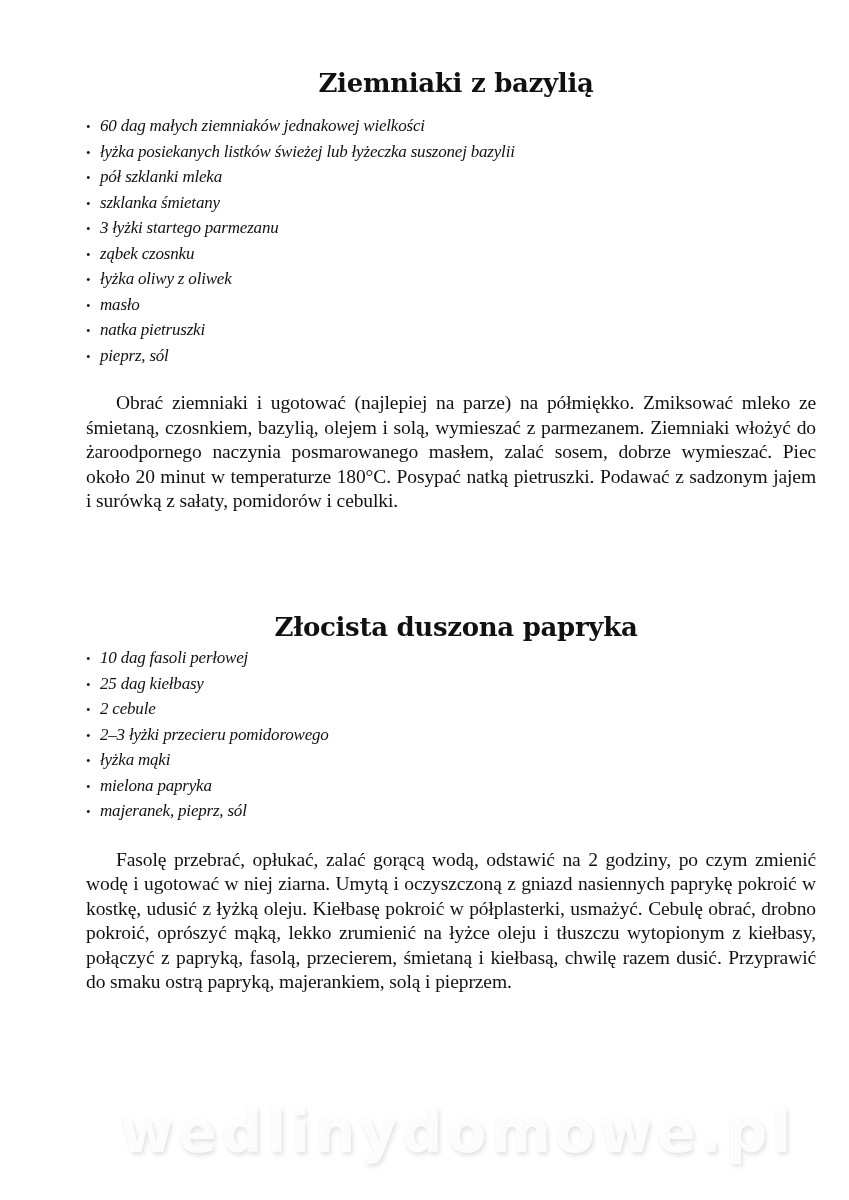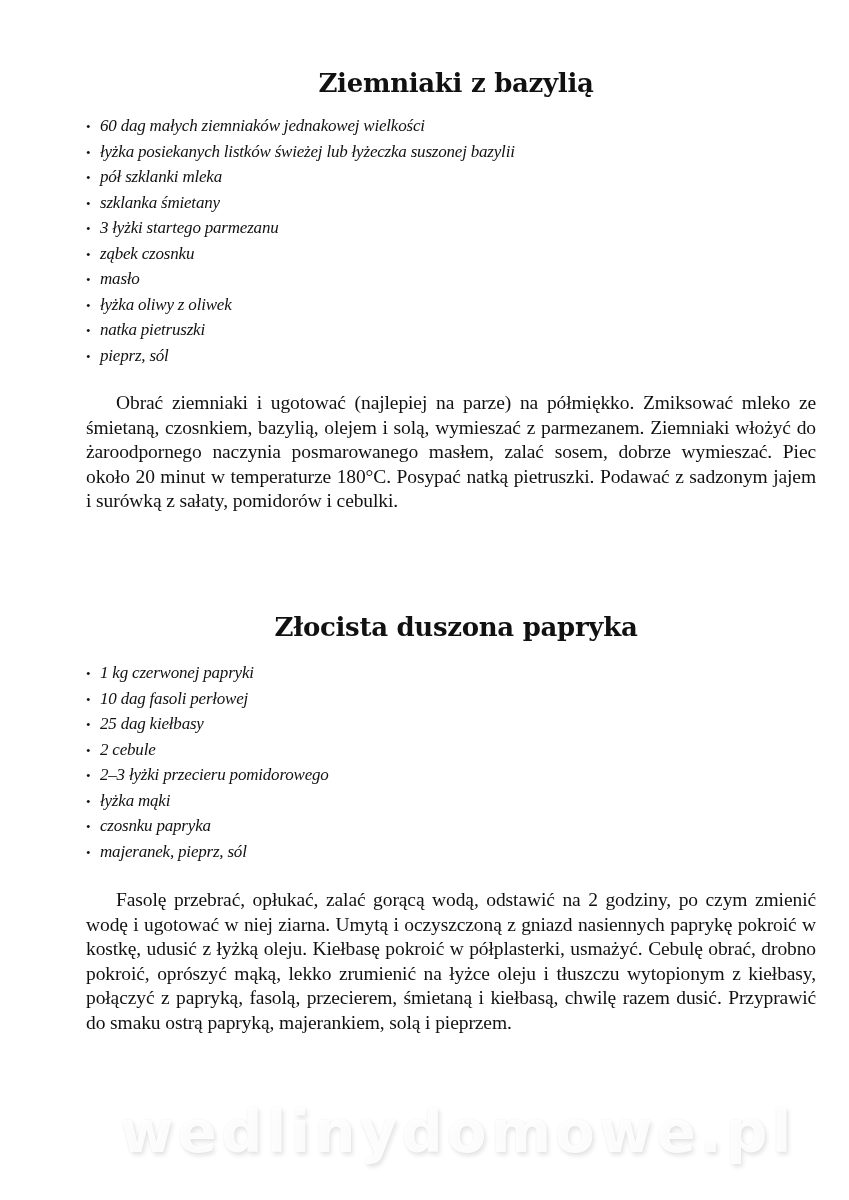--- a/index.html
+++ b/index.html
@@ -32,21 +32,21 @@
       text-align: center;
       font-family: "DejaVu Serif", "Liberation Serif", serif;
       font-weight: bold;
       font-size: 26px;
       line-height: 34px;
       margin: 0;
       letter-spacing: -0.3px;
       padding-left: 10px;
     }
     .recipe-1 .recipe-title { margin-bottom: 14px; }
-    .recipe-2 .recipe-title { margin-bottom: 17px; }
+    .recipe-2 .recipe-title { margin-bottom: 2px; }
     .ingredients {
       list-style: none;
       margin: 0;
       padding: 0;
     }
     .ingredients li {
       font-family: Liberation Serif, serif;
       font-style: italic;
       font-size: 17px;
       line-height: 24.5px;
@@ -92,37 +92,36 @@
 
   <section class="recipe recipe-1">
     <h2 class="recipe-title">Ziemniaki z bazylią</h2>
     <ul class="ingredients">
       <li><span class="bullet">•</span><span>60 dag małych ziemniaków jednakowej wielkości</span></li>
       <li><span class="bullet">•</span><span>łyżka posiekanych listków świeżej lub łyżeczka suszonej bazylii</span></li>
       <li><span class="bullet">•</span><span>pół szklanki mleka</span></li>
       <li><span class="bullet">•</span><span>szklanka śmietany</span></li>
       <li><span class="bullet">•</span><span>3 łyżki startego parmezanu</span></li>
       <li><span class="bullet">•</span><span>ząbek czosnku</span></li>
+      <li><span class="bullet">•</span><span>łyżka oliwy z oliwek</span></li>
       <li><span class="bullet">•</span><span>masło</span></li>
-      <li><span class="bullet">•</span><span>łyżka oliwy z oliwek</span></li>
       <li><span class="bullet">•</span><span>natka pietruszki</span></li>
       <li><span class="bullet">•</span><span>pieprz, sól</span></li>
     </ul>
     <p class="method">Obrać ziemniaki i ugotować (najlepiej na parze) na półmiękko. Zmiksować mleko ze śmietaną, czosnkiem, bazylią, olejem i solą, wymieszać z parmezanem. Ziemniaki włożyć do żaroodpornego naczynia posmarowanego masłem, zalać sosem, dobrze wymieszać. Piec około 20 minut w temperaturze 180°C. Posypać natką pietruszki. Podawać z sadzonym jajem i surówką z sałaty, pomidorów i cebulki.</p>
   </section>
 
   <section class="recipe recipe-2">
     <h2 class="recipe-title">Złocista duszona papryka</h2>
     <ul class="ingredients">
-      <li><span class="bullet">•</span><span>1 kg czerwonej papryki</span></li>
       <li><span class="bullet">•</span><span>10 dag fasoli perłowej</span></li>
       <li><span class="bullet">•</span><span>25 dag kiełbasy</span></li>
       <li><span class="bullet">•</span><span>2 cebule</span></li>
       <li><span class="bullet">•</span><span>2–3 łyżki przecieru pomidorowego</span></li>
       <li><span class="bullet">•</span><span>łyżka mąki</span></li>
-      <li><span class="bullet">•</span><span>czosnku papryka</span></li>
+      <li><span class="bullet">•</span><span>mielona papryka</span></li>
       <li><span class="bullet">•</span><span>majeranek, pieprz, sól</span></li>
     </ul>
     <p class="method">Fasolę przebrać, opłukać, zalać gorącą wodą, odstawić na 2 godziny, po czym zmienić wodę i ugotować w niej ziarna. Umytą i oczyszczoną z gniazd nasiennych paprykę pokroić w kostkę, udusić z łyżką oleju. Kiełbasę pokroić w półplasterki, usmażyć. Cebulę obrać, drobno pokroić, oprószyć mąką, lekko zrumienić na łyżce oleju i tłuszczu wytopionym z kiełbasy, połączyć z papryką, fasolą, przecierem, śmietaną i kiełbasą, chwilę razem dusić. Przyprawić do smaku ostrą papryką, majerankiem, solą i pieprzem.</p>
   </section>
 
   <div class="watermark">wedlinydomowe.pl</div>
 </div>
 
 </body></html>

